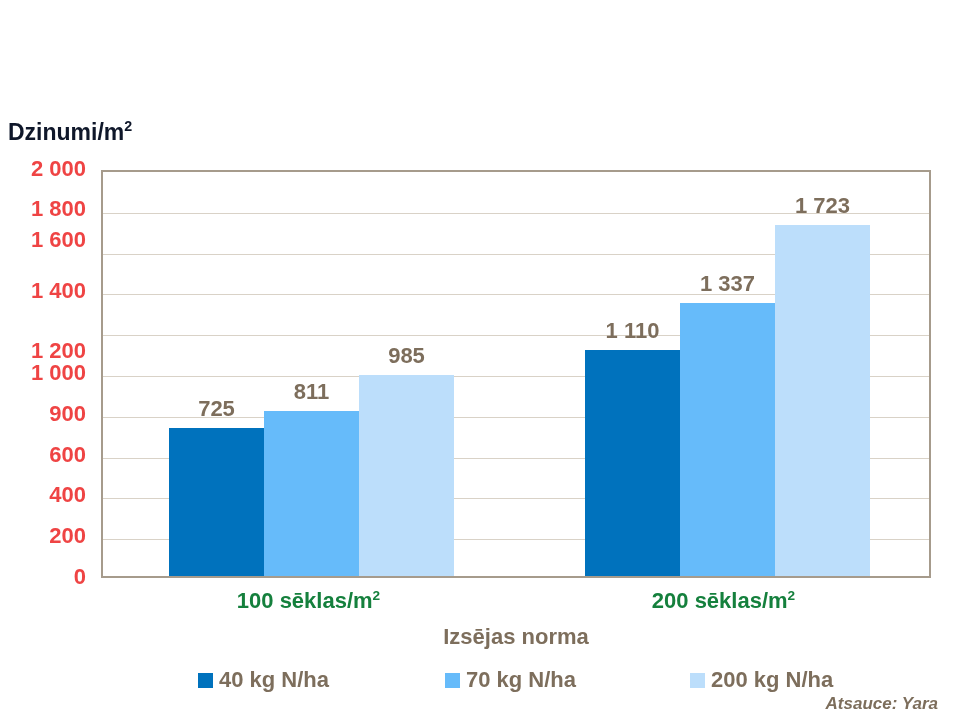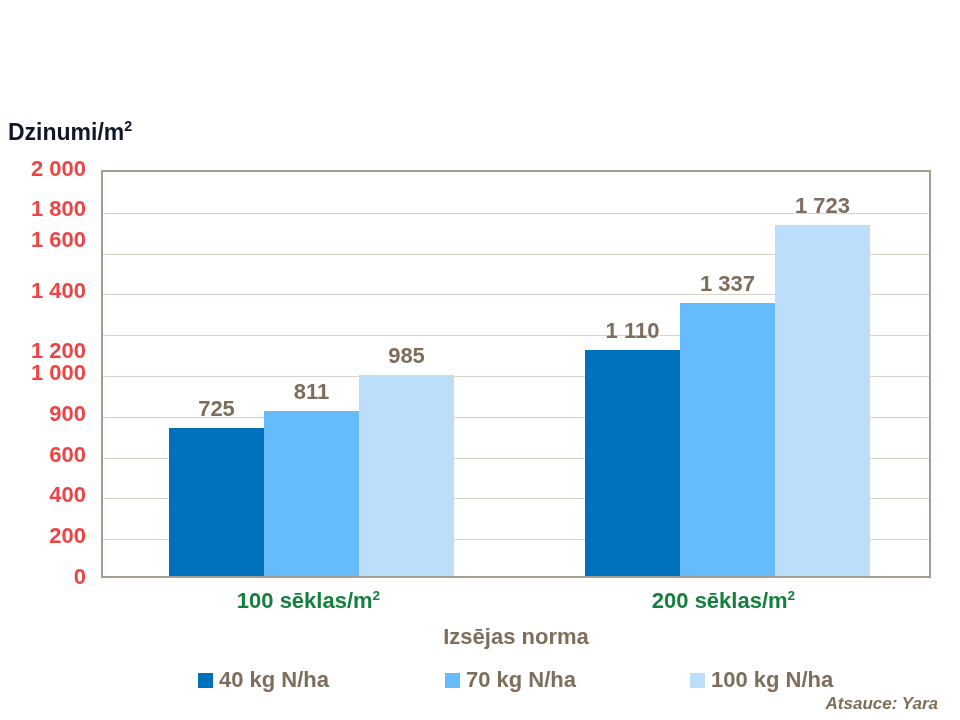--- a/index.html
+++ b/index.html
@@ -115,18 +115,18 @@
       <div class="legend-item" style="left: 198px;">
         <span class="legend-swatch" style="background: rgb(0, 114, 189);"></span>
         <span>40 kg N/ha</span>
       </div>
       <div class="legend-item" style="left: 445px;">
         <span class="legend-swatch" style="background: rgb(102, 187, 250);"></span>
         <span>70 kg N/ha</span>
       </div>
       <div class="legend-item" style="left: 690px;">
         <span class="legend-swatch" style="background: rgb(188, 222, 251);"></span>
-        <span>100 kg N/ha</span>
+        <span>200 kg N/ha</span>
       </div>
     </div>
 
   <div class="source">Atsauce:  Yara</div>
 </div>
 
 </body></html>

